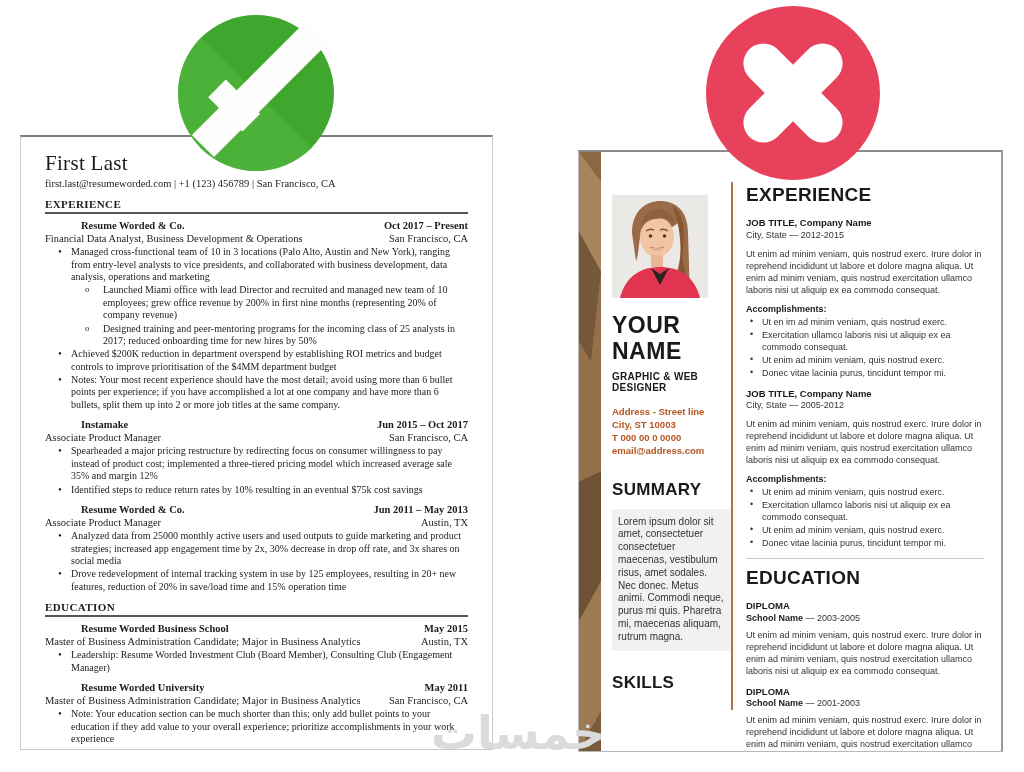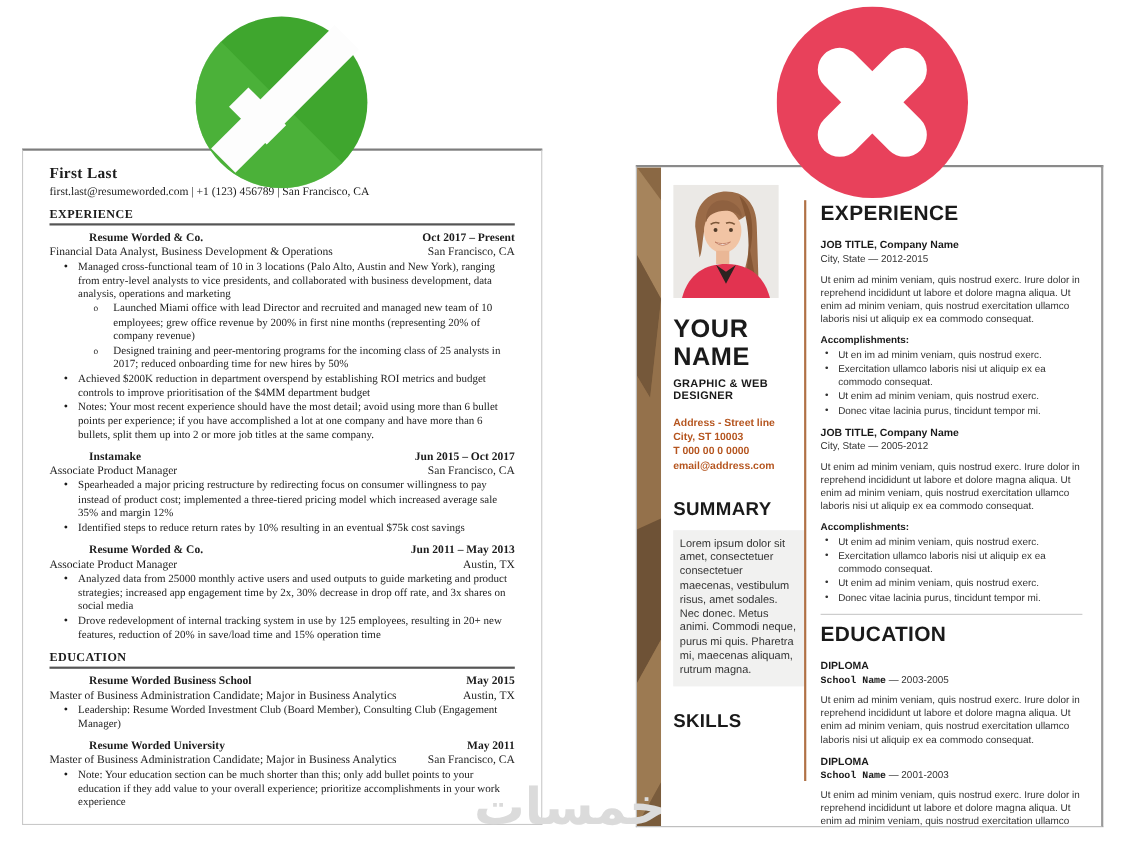--- a/index.html
+++ b/index.html
@@ -3,39 +3,39 @@
 <meta charset="utf-8">
 <style>
   html,body{margin:0;padding:0;background:#fff;}
   #stage{position:relative;width:1024px;height:772px;background:#fff;overflow:hidden;font-family:"Liberation Sans",sans-serif;}
 
   
   .page-left{position:absolute;left:20px;top:135px;width:473px;height:615px;background:#fff;
     border:1px solid #c9c9c9;border-top:2px solid #7d7d7d;box-sizing:border-box;
     padding:12px 24px 0 24px;overflow:hidden;z-index:2;
     font-family:"Liberation Serif","DejaVu Serif",serif;color:#1c1c1c;}
-  .lr-name{font-size:14px;font-weight:bold;letter-spacing:.3px;margin:2px 0 2px;}
+  .lr-name{font-size:21px;font-weight:normal;letter-spacing:.3px;margin:2px 0 2px;}
   .lr-contact{font-size:10.5px;margin-bottom:9px;}
   .lr-sec{font-size:11px;font-weight:bold;letter-spacing:.4px;border-bottom:2px solid #555;
     padding-bottom:2px;margin:8px 0 6px;}
   .lr-row{display:flex;justify-content:space-between;font-size:10.5px;line-height:1.2;}
   .lr-row .bold{font-weight:bold;margin-left:36px;}
   .lr-list{margin:1px 0 7px;padding:0;list-style:none;font-size:10px;line-height:1.24;}
   .lr-b1{position:relative;padding-left:26px;margin-bottom:1px;}
   .lr-b1::before{content:"\2022";position:absolute;left:13px;top:-1px;font-size:11px;}
   .lr-b2{position:relative;padding-left:58px;margin-bottom:1px;}
   .lr-b2::before{content:"o";position:absolute;left:40px;top:0;font-size:8.5px;}
   .lr-entry{margin-bottom:8px;}
 
   
   .page-right{position:absolute;left:578px;top:150px;width:425px;height:602px;background:#fff;
     border:1px solid #b8b8b8;border-top:2px solid #8a8a8a;border-right:2px solid #9a9a9a;
     box-sizing:border-box;overflow:hidden;z-index:2;color:#222;}
   .rp-strip{position:absolute;left:0;top:0;width:22px;height:100%;}
-  .rp-side{position:absolute;left:33px;top:16px;width:120px;}
+  .rp-side{position:absolute;left:33px;top:43px;width:120px;}
   .rp-photo{width:96px;height:103px;display:block;}
   .rp-name{font-size:23px;line-height:1.12;font-weight:bold;letter-spacing:.5px;color:#1a1a1a;margin-top:15px;}
   .rp-title{font-size:10px;font-weight:bold;letter-spacing:.3px;margin-top:6px;color:#1a1a1a;}
   .rp-contact{margin-top:12px;font-size:9.5px;line-height:1.4;color:#b5551f;font-weight:bold;}
   .rp-h2{font-size:17px;font-weight:bold;color:#1a1a1a;margin-top:22px;letter-spacing:.3px;}
   .rp-summary{margin-top:9px;background:#f1f1f0;padding:7px 6px;font-size:10px;line-height:1.28;color:#333;}
   .rp-skills{margin:8px 0 0;padding:0;list-style:none;font-size:9.5px;line-height:1.3;color:#333;}
   .rp-skills li{position:relative;padding-left:12px;margin-bottom:2px;}
   .rp-skills li::before{content:"\2022";position:absolute;left:2px;top:-1px;}
   .rp-divider{position:absolute;left:152px;top:30px;height:528px;width:2px;background:#b07145;}
@@ -43,21 +43,21 @@
   .rp-h1{font-size:19px;font-weight:bold;color:#1a1a1a;margin:6px 0 10px;letter-spacing:.3px;}
   .rp-jobtitle{font-size:9.5px;font-weight:bold;color:#1a1a1a;}
   .rp-meta{font-size:9px;margin-bottom:7px;}
   .rp-body{margin-bottom:7px;}
   .rp-acclabel{font-weight:bold;color:#1a1a1a;}
   .rp-acc{margin:1px 0 8px;padding:0;list-style:none;}
   .rp-acc li{position:relative;padding-left:16px;margin-bottom:1px;}
   .rp-acc li::before{content:"\2022";position:absolute;left:4px;top:-1px;}
   .rp-sep{border:none;border-top:1px solid #c8c8c8;margin:8px 0 4px;}
   .rp-edu-head{font-size:9.5px;font-weight:bold;color:#1a1a1a;}
-  .rp-edu-school b{font-weight:bold;color:#1a1a1a;font-family:Liberation Mono, monospace;}
+  .rp-edu-school b{font-weight:bold;color:#1a1a1a;}
   .rp-edu-body{margin:5px 0 8px;}
 
   
   .badge{position:absolute;z-index:6;}
   .badge-check{left:178px;top:15px;width:156px;height:156px;}
   .badge-cross{left:706px;top:6px;width:174px;height:174px;}
 
   
   .watermark{position:absolute;left:408px;top:706px;width:220px;z-index:7;
     font-size:46px;font-weight:bold;color:#dbdbdb;text-align:center;

